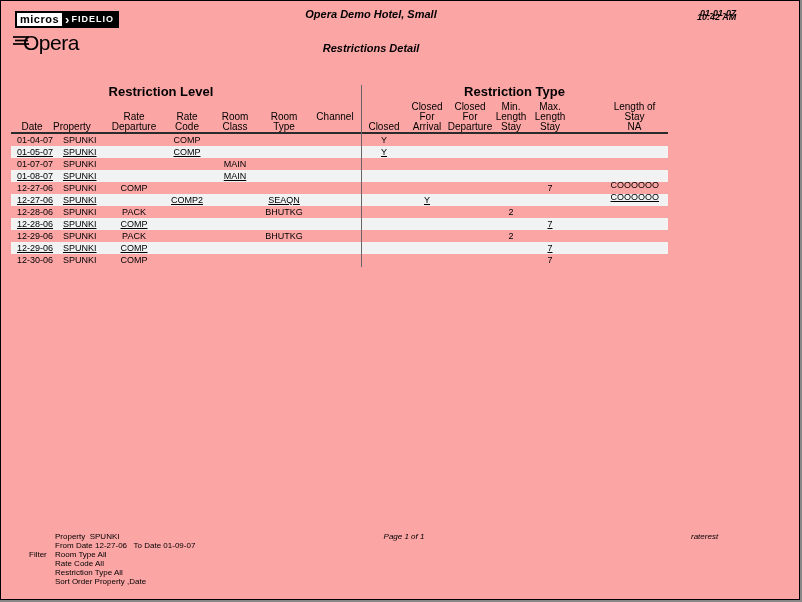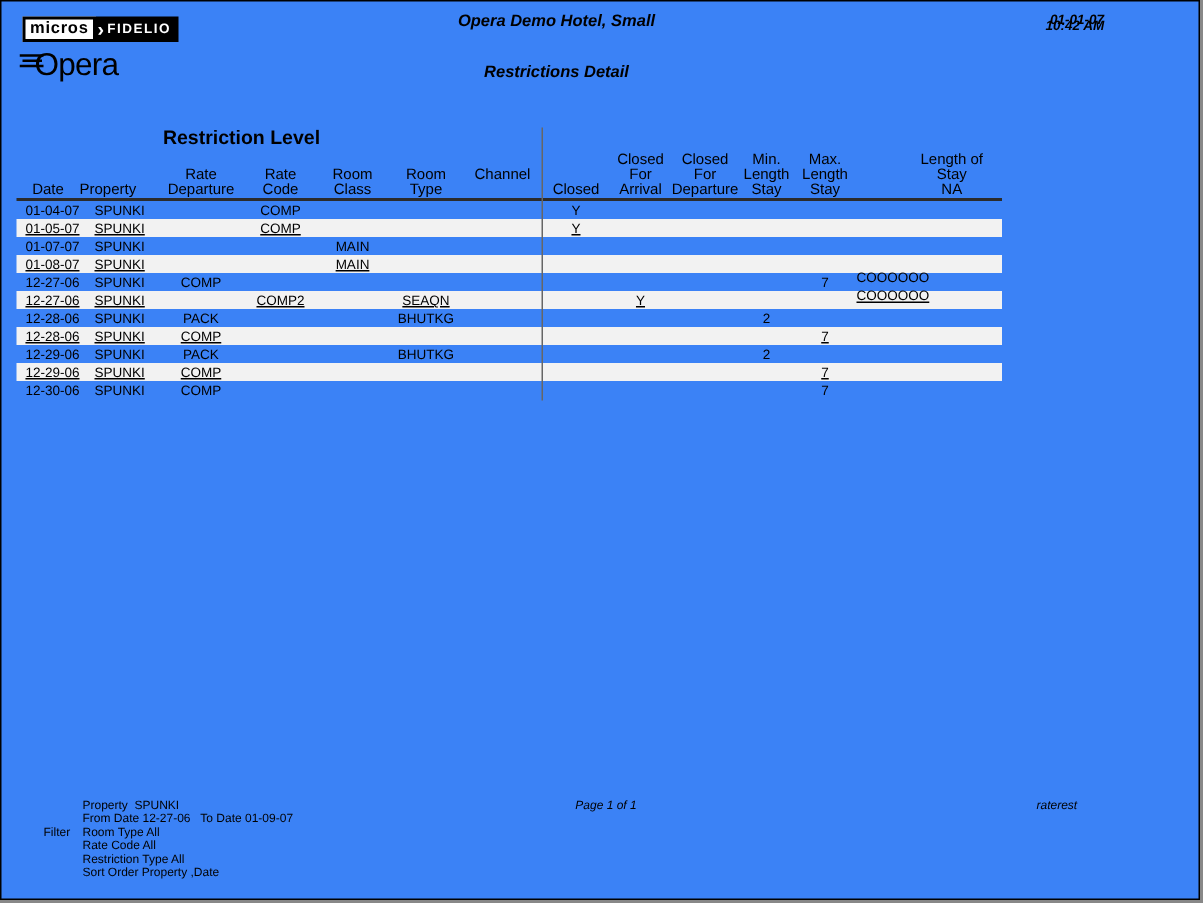--- a/index.html
+++ b/index.html
@@ -1,19 +1,19 @@
 <!DOCTYPE html>
 <html><head>
 <meta charset="utf-8">
 <style>
   * { margin:0; padding:0; box-sizing:border-box; }
   html,body { background:#888; }
   .page {
     position:relative; width:800px; height:600px;
-    background:#3b82f6; border:1px solid #000;
+    background:#fca5a5; border:1px solid #000;
     font-family:"Liberation Sans", sans-serif; color:#000;
     overflow:hidden;
   }
   
   .brand { position:absolute; left:14px; top:8px; }
   .mf-badge { display:inline-flex; align-items:stretch; height:17px; }
   .mf-micros {
     border:2px solid #000; background:#fff; color:#000;
     font-size:11px; font-weight:bold; letter-spacing:.5px;
     padding:0 3px; display:flex; align-items:center;
@@ -50,21 +50,21 @@
   .rule { border-top:2px solid #2b2b2b; }
   
   .c-date{width:42px} .c-property{width:52px} .c-rate_category{width:58px}
   .c-rate_code{width:48px} .c-room_class{width:48px} .c-room_type{width:50px}
   .c-channel{width:52px} .c-closed{width:46px} .c-closed_for_arrival{width:40px}
   .c-closed_for_departure{width:46px} .c-min_length_stay{width:36px}
   .c-max_length_stay{width:42px} .c-length_of_stay_na{width:97px}
   
   .trow .c-date{text-align:right; padding-left:4px;}
   .trow .c-property{text-align:left; padding-left:10px;}
-  .trow .c-length_of_stay_na{text-align:left; padding-right:9px;margin-top:41px;}
+  .trow .c-length_of_stay_na{text-align:right; padding-right:9px;margin-top:41px;}
   .header-row .c-property{padding-right:16px;}
   .header-row .c-length_of_stay_na{padding-left:30px;}
   
   .filter-label { position:absolute; left:28px; top:549px; font-size:8px; }
   .filter-lines { position:absolute; left:54px; top:531px; font-size:8px; line-height:9px; white-space:pre; }
   .page-number { position:absolute; left:403px; top:531px; transform:translateX(-50%); font-size:8px; font-style:italic; white-space:nowrap; }
   .report-code { position:absolute; left:690px; top:531px; font-size:8px; font-style:italic; }
 </style>
 </head>
 <body>
@@ -91,20 +91,21 @@
 
   <div class="hotel-name">Opera Demo Hotel, Small</div>
   <div class="report-title">Restrictions Detail</div>
   <div class="report-date">01-01-07</div>
   <div class="report-time">10:42 AM</div>
 
   <div class="report-table">
     <div class="vline"></div>
     <div class="section-row">
       <div class="section-title left">Restriction Level</div>
+      <div class="section-title right">Restriction Type</div>
     </div>
     <div class="header-row">
         <div class="hcell c-date">
           <div>Date</div>
         </div>
         <div class="hcell c-property">
           <div>Property</div>
         </div>
         <div class="hcell c-rate_category">
           <div>Rate</div>

